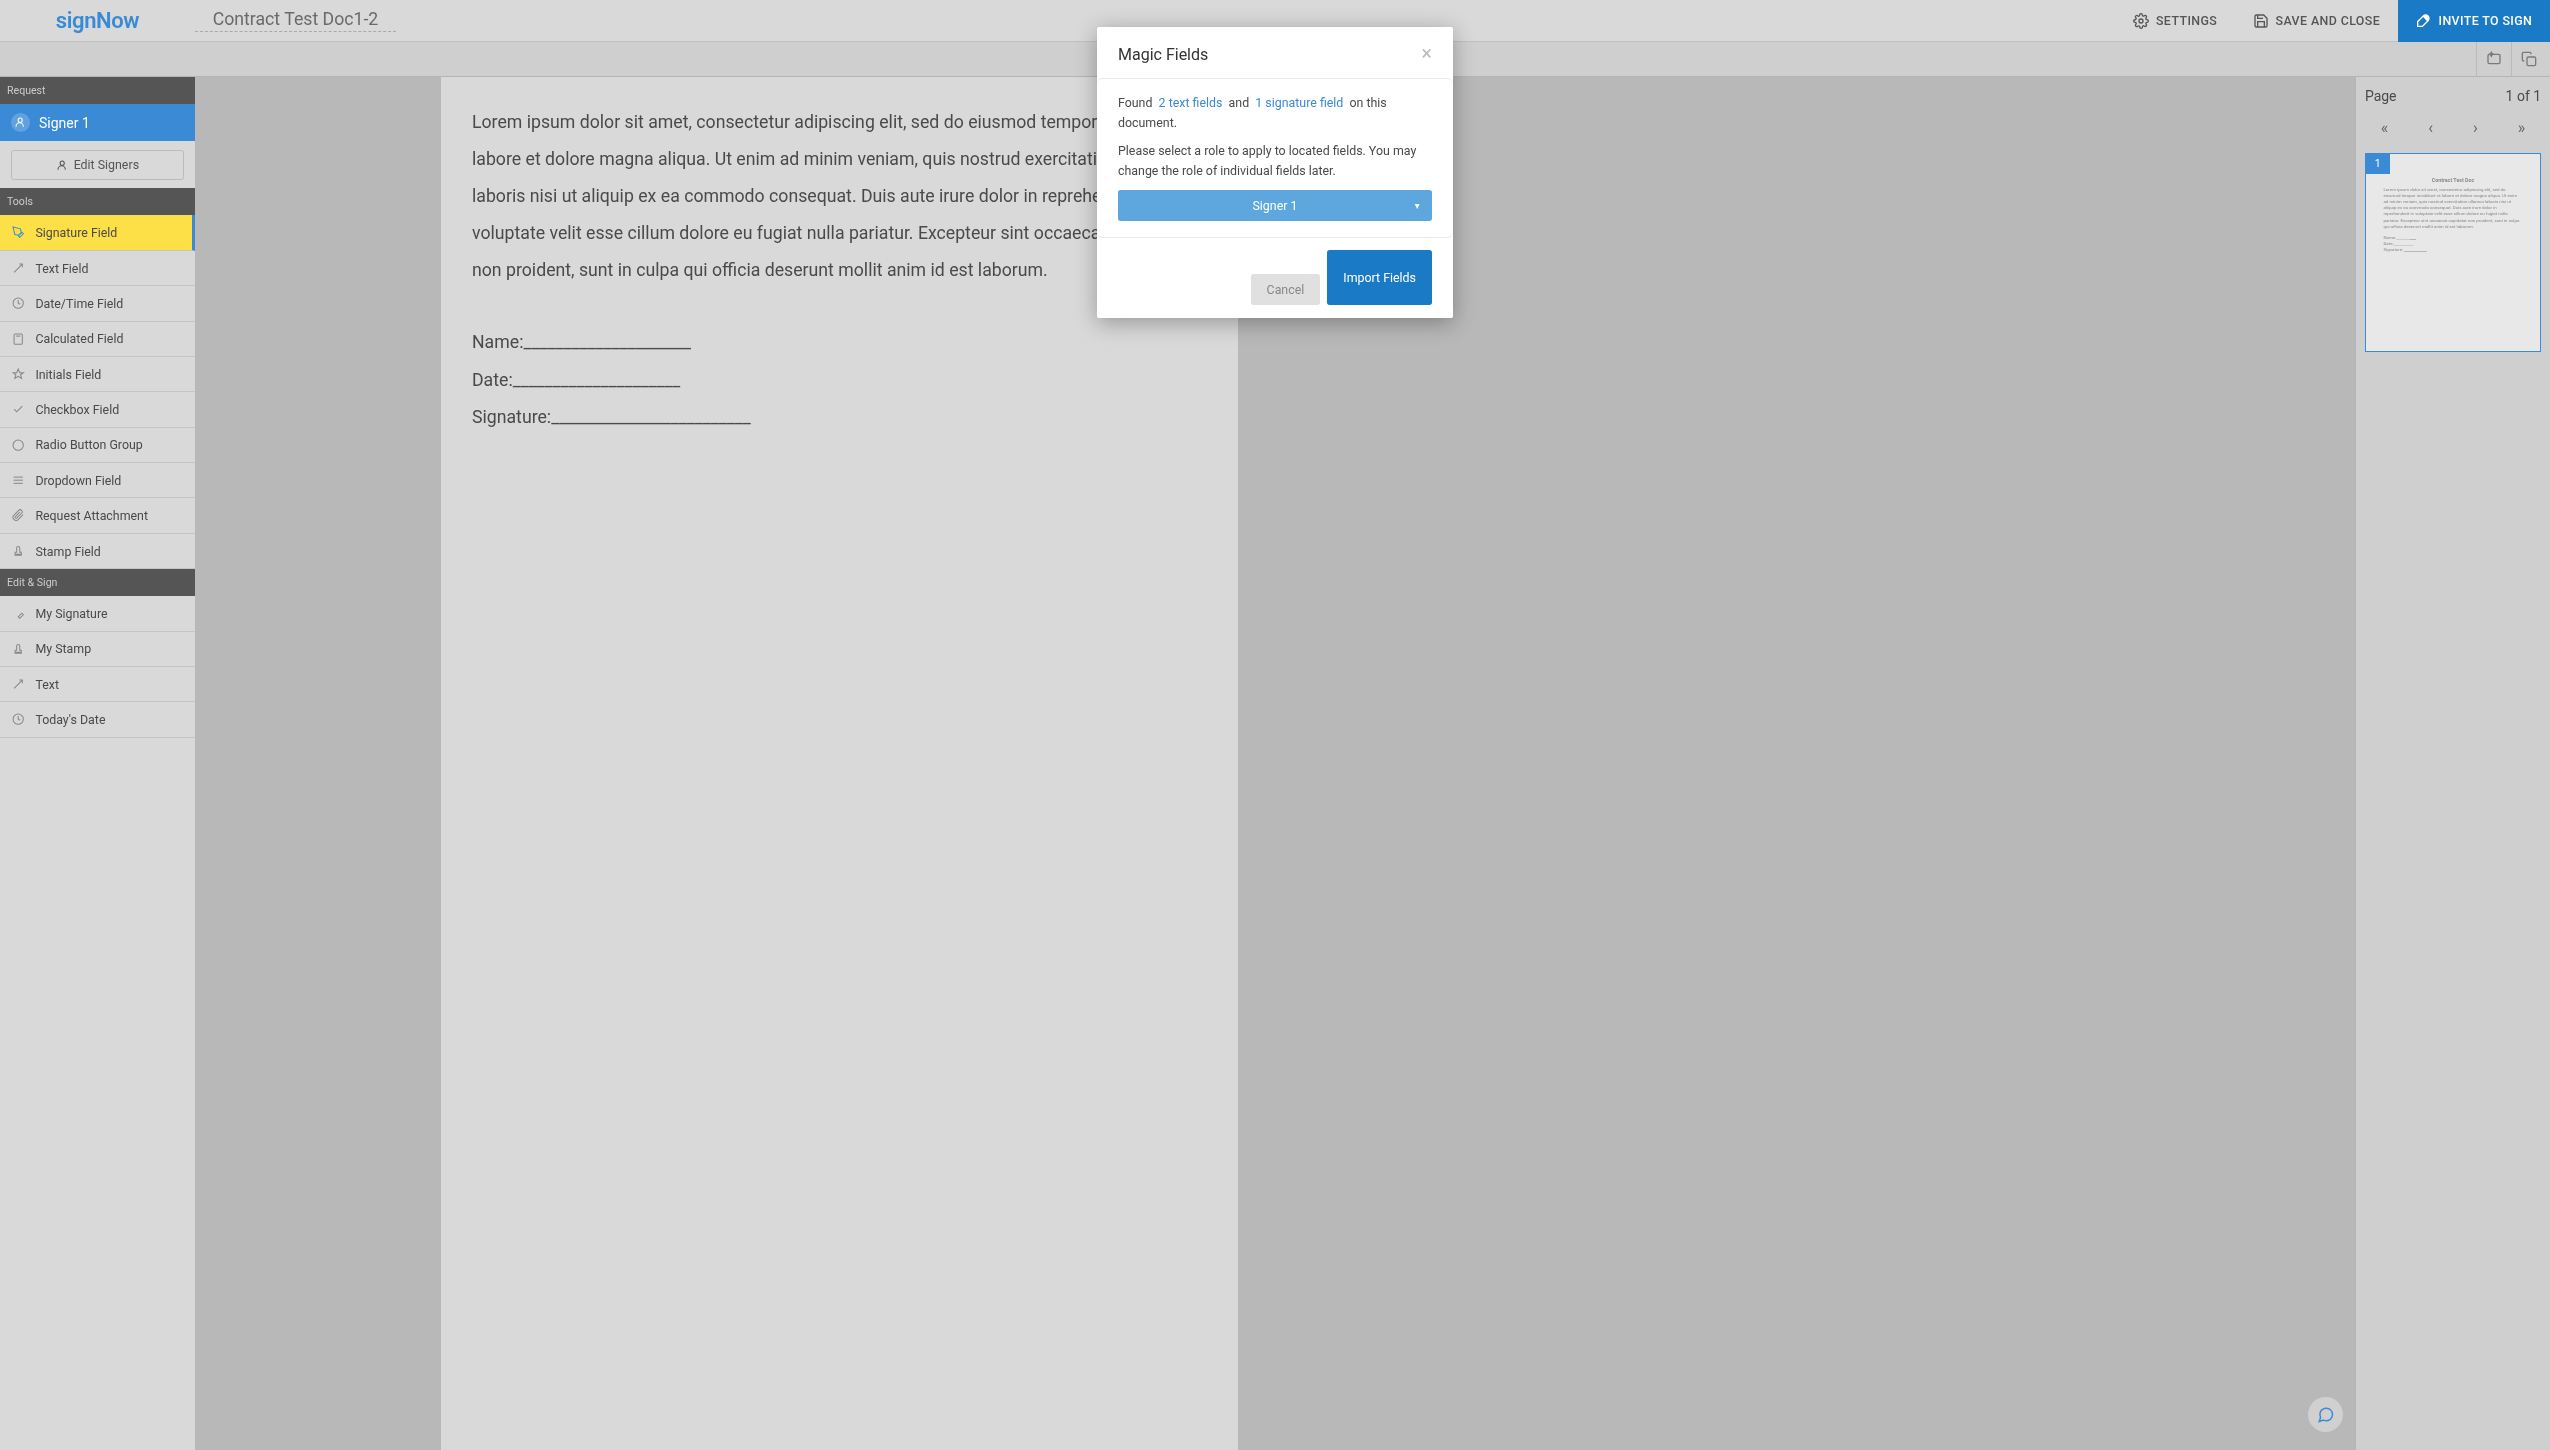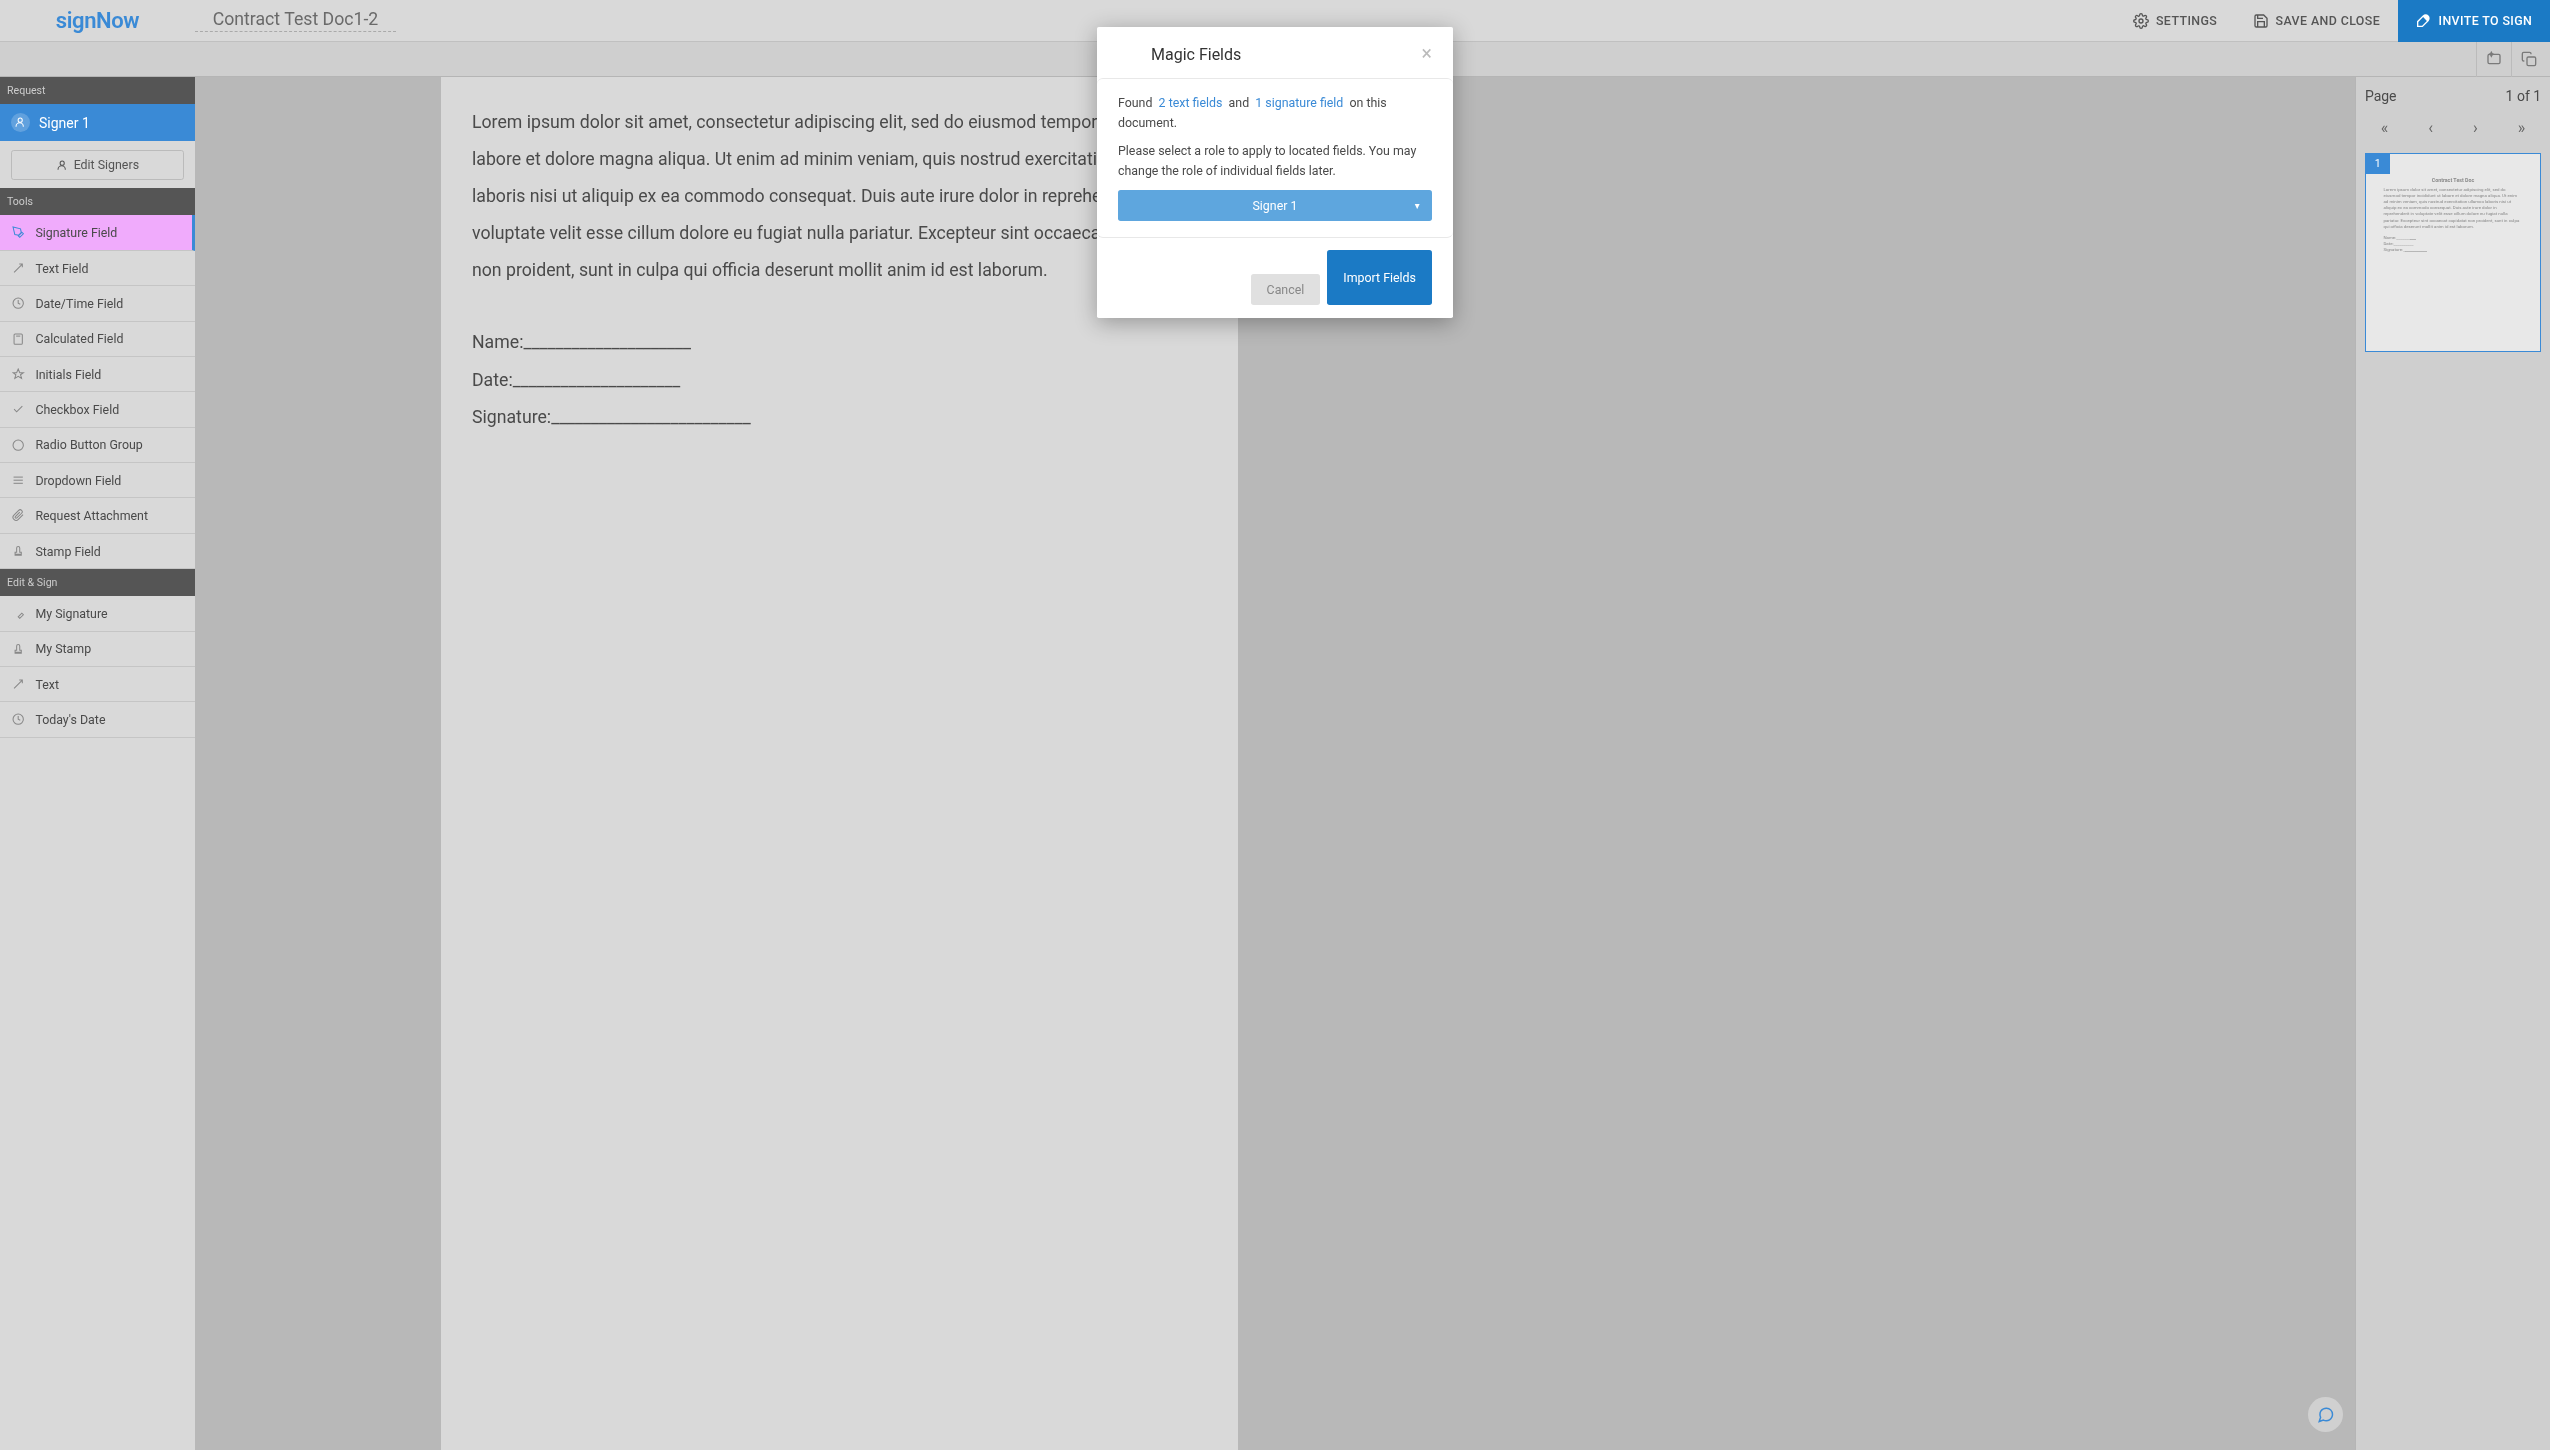--- a/index.html
+++ b/index.html
@@ -17,42 +17,42 @@
     .toolbar-icon { width: 35px; height: 35px; display: flex; align-items: center; justify-content: center; border-left: 0.9px solid #bbb; color: #7a7a7a; cursor: pointer; }
 
     .main-layout { display: flex; height: calc(100vh - 77px); }
 
     .sidebar { width: 195px; background: #d9d9d9; display: flex; flex-direction: column; overflow-y: auto; }
     .section-header { background: #555; color: #ccc; font-size: 10.6px; padding: 7px 7px; }
     .signer-row { background: #3a8ad6; color: white; display: flex; align-items: center; gap: 8.9px; padding: 8.9px 10.6px; }
     .signer-avatar { width: 19.5px; height: 19.5px; border-radius: 50%; background: rgba(255,255,255,0.2); display: flex; align-items: center; justify-content: center; }
     .edit-signers { margin: 8.9px 10.6px; padding: 6.2px; border: 0.9px solid #bbb; text-align: center; font-size: 12.4px; color: #555; border-radius: 2.7px; cursor: pointer; display: flex; align-items: center; justify-content: center; gap: 5.3px; }
     .tool-item { display: flex; align-items: center; gap: 10.6px; padding: 9.7px 12.4px; border-bottom: 0.9px solid #c5c5c5; font-size: 12.4px; color: #4a4a4a; cursor: pointer; }
-    .tool-item.active { background: #f0abfc; border-right: 3.5px solid #3a8ad6; }
+    .tool-item.active { background: #fde047; border-right: 3.5px solid #3a8ad6; }
     .tool-item svg { width: 12.4px; height: 12.4px; flex: 0 0 12.4px; color: #888; }
     .tool-item.active svg { color: #3a8ad6; }
 
     .canvas-area { flex: 1; background: #b8b8b8; position: relative; overflow: hidden; }
     .doc-page { position: absolute; left: 246px; top: 0; width: 797px; background: #d9d9d9; padding: 26.6px 0 35px 0; height: 100%; }
     .doc-text { color: #4a4a4a; font-size: 17.7px; line-height: 2.1; padding: 0 31px; }
     .field-line { font-size: 17.7px; color: #4a4a4a; padding: 0 31px; margin-top: 0; line-height: 2.1; }
 
     .right-panel { width: 195px; background: #cfcfcf; border-left: 0.9px solid #b5b5b5; padding: 10.6px 8.9px; }
     .page-header-row { display: flex; justify-content: space-between; font-size: 14px; color: #4a4a4a; margin-bottom: 7px; }
     .page-nav { display: flex; justify-content: space-between; padding: 5.3px 10.6px; color: #666; font-size: 16px; margin-bottom: 8.9px; }
     .page-nav span { cursor: pointer; padding: 1.8px 5.3px; }
     .thumbnail { border: 1.8px solid #3a8ad6; background: #e8e8e8; height: 199px; position: relative; padding: 7px; }
     .thumb-badge { position: absolute; top: 0; left: 0; background: #3a8ad6; color: white; font-size: 10.6px; padding: 3.5px 8.9px; }
     .thumb-content { margin-top: 16px; font-size: 4.4px; color: #888; line-height: 1.4; padding: 0 10.6px; }
 
     .chat-fab { position: fixed; right: 207px; bottom: 17.7px; width: 35px; height: 35px; border-radius: 50%; background: #d0d0d0; display: flex; align-items: center; justify-content: center; color: #3a8ad6; cursor: pointer; }
 
     .modal-overlay { position: fixed; inset: 0; display: flex; justify-content: center; align-items: flex-start; padding-top: 26.6px; z-index: 100; }
     .modal { width: 356px; background: white; border-radius: 1.8px; box-shadow: 0 4.4px 22px rgba(0,0,0,0.3); }
-    .modal-header { display: flex; justify-content: space-between; align-items: center; padding: 17.7px 21px 14px; margin-left: 33px; }
+    .modal-header { display: flex; justify-content: space-between; align-items: center; padding: 17.7px 21px 14px; }
     .modal-title { font-size: 16px; color: #333; }
     .modal-close { color: #bbb; font-size: 19.5px; cursor: pointer; line-height: 1; }
     .modal-body { padding: 0 21px 16px; border-top: 0.9px solid #e8e8e8; border-bottom: 0.9px solid #e8e8e8; padding-top: 14px; border-radius: 6px; }
     .modal-text { font-size: 12.4px; color: #4a4a4a; line-height: 1.6; margin-bottom: 8.9px; }
     .modal-text .link { color: #3a8ad6; }
     .role-select { width: 100%; background: #5ea6de; color: white; padding: 8px 12.4px; border-radius: 2.7px; position: relative; display: flex; justify-content: center; align-items: center; cursor: pointer; margin-top: 5.3px; font-size: 12.4px; }
     .role-select::after { content: '▾'; position: absolute; right: 12.4px; font-size: 9.7px; }
     .modal-footer { display: flex; justify-content: flex-end; gap: 7px; padding: 12.4px 21px; }
     .btn { padding: 8px 16px; border-radius: 2.7px; font-size: 12.4px; cursor: pointer; border: none; }
     .btn-cancel { background: #e0e0e0; color: #888; margin-top: 24px; }

